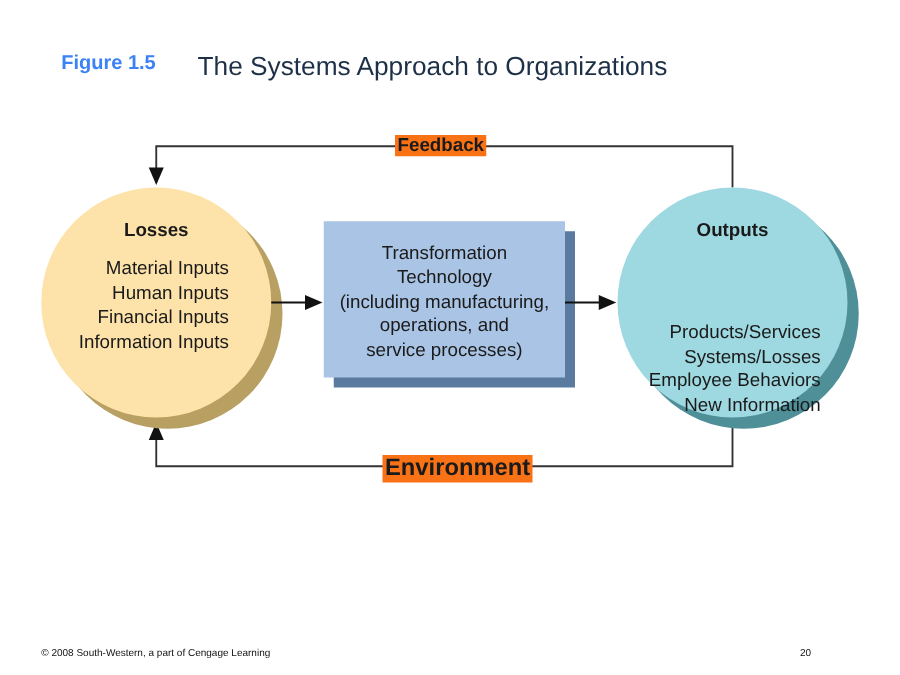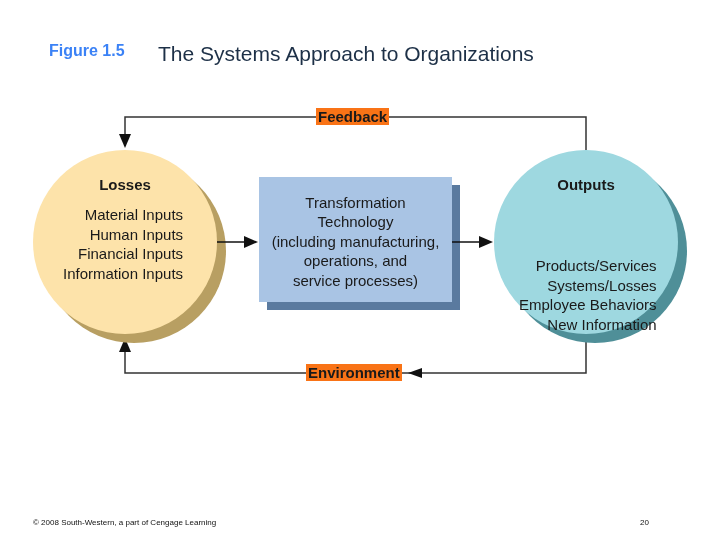--- a/index.html
+++ b/index.html
@@ -6,21 +6,21 @@
     body { width: 720px; height: 540px; position: relative; overflow: hidden;
            font-family: "Liberation Sans", sans-serif; }
 
     .title-figure { position: absolute; left: 49px; top: 42px; font-size: 16px; font-weight: bold; color: #3b82f6; }
     .title-text   { position: absolute; left: 158px; top: 42px; font-size: 21px; color: #1d3047; }
 
     svg.diagram { position: absolute; left: 0; top: 0; }
 
     .label-bold { position: absolute; font-weight: bold; color: #1a1a1a; background: #f97316; }
     .feedback-label { left: 316px; top: 108px; font-size: 15px; padding: 0 2px; }
-    .environment-label { left: 306px; top: 364px; font-size: 15px; padding: 0 2px; }
+    .environment-label { left: 306px; top: 364px; font-size: 19px; padding: 0 2px; }
 
     .circle-title { position: absolute; font-weight: bold; font-size: 15px; color: #1a1a1a; text-align: center; }
     .circle-list { position: absolute; font-size: 15px; color: #1a1a1a; line-height: 19.5px; }
     .circle-list div { white-space: nowrap; text-align: right; }
 
     .inputs-title { left: 75px; top: 176px; width: 100px; }
     .inputs-list  { left: 63px; top: 205px; }
     .outputs-title { left: 536px; top: 176px; width: 100px; }
     .outputs-list  { left: 519px; top: 220px; margin-top: 36px; }
 

